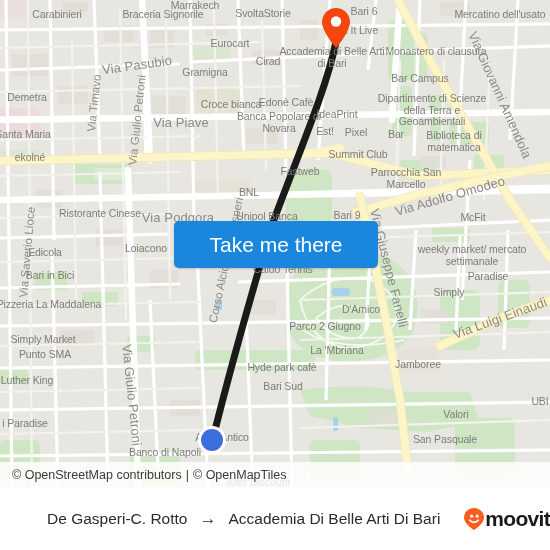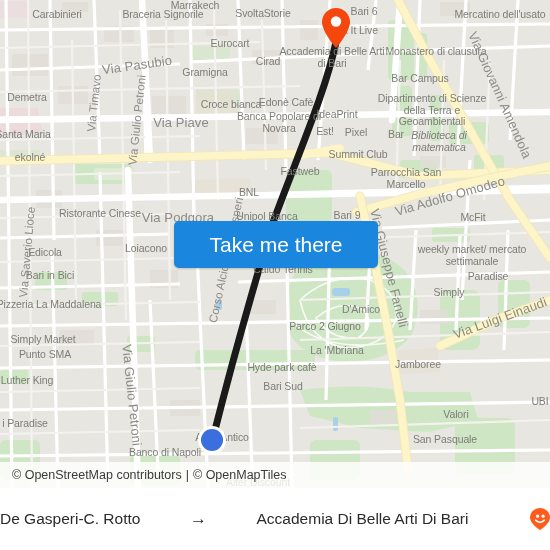--- a/index.html
+++ b/index.html
@@ -106,21 +106,21 @@
   .sep { margin: 0 4px; }
 
   
   #footer {
     position: absolute;
     left: 0; top: 488px;
     width: 550px; height: 62px;
     background: #ffffff;
     display: flex;
     align-items: center;
-    justify-content: space-between;
+    justify-content: flex-end;
     gap: 10px;
   }
   #footer .fname {
     font-size: 15.5px;
     color: #2b2b2b;
   }
   #footer .arrow {
     font-size: 17px;
     color: #2b2b2b;
     padding: 0 2px;
@@ -350,21 +350,21 @@
         <div class="lbl" style="left: 420px; top: 79px;">Bar Campus</div>
         <div class="lbl" style="left: 27px; top: 98px;">Demetra</div>
         <div class="lbl" style="left: 231px; top: 105px;">Croce bianca</div>
         <div class="lbl" style="left: 286px; top: 103px;">Edonè Cafè</div>
         <div class="lbl two" style="left: 432px; top: 110px;">Dipartimento di Scienze della Terra e Geoambientali</div>
         <div class="lbl two" style="left: 279px; top: 122px;">Banca Popolare di Novara</div>
         <div class="lbl" style="left: 337px; top: 115px;">IdeaPrint</div>
         <div class="lbl" style="left: 325px; top: 132px;">Est!</div>
         <div class="lbl" style="left: 356px; top: 133px;">Pixel</div>
         <div class="lbl" style="left: 396px; top: 135px; text-align: right;">Bar</div>
-        <div class="lbl two" style="left: 439px; top: 141px; font-style: italic;">Biblioteca di matematica</div>
+        <div class="lbl two" style="left: 454px; top: 141px;">Biblioteca di matematica</div>
         <div class="lbl" style="left: 23px; top: 135px;">Santa Maria</div>
         <div class="lbl" style="left: 30px; top: 158px;">ekolné</div>
         <div class="lbl" style="left: 358px; top: 155px;">Summit Club</div>
         <div class="lbl" style="left: 300px; top: 172px;">Fastweb</div>
         <div class="lbl two" style="left: 406px; top: 178px;">Parrocchia San Marcello</div>
         <div class="lbl" style="left: 100px; top: 214px;">Ristorante Cinese</div>
         <div class="lbl" style="left: 249px; top: 193px;">BNL</div>
         <div class="lbl" style="left: 267px; top: 217px;">Unipol Banca</div>
         <div class="lbl" style="left: 347px; top: 216px;">Bari 9</div>
         <div class="lbl" style="left: 473px; top: 218px;">McFit</div>
@@ -438,15 +438,16 @@
     <span class="fname">De Gasperi-C. Rotto</span>
     <span class="arrow">→</span>
     <span class="fname">Accademia Di Belle Arti Di Bari</span>
     <div id="brand">
       <svg width="20" height="22" viewBox="0 0 20 22">
         <path d="M10,0 C4.5,0 0,4.4 0,9.8 C0,16 10,22 10,22 C10,22 20,16 20,9.8 C20,4.4 15.5,0 10,0 Z" fill="#ff5b1a"></path>
         <path d="M6,8.2 a1.6,1.6 0 1,1 3.2,0 a1.6,1.6 0 1,1 -3.2,0 Z" fill="#ffffff"></path>
         <path d="M11.5,8.2 a1.6,1.6 0 1,1 3.2,0 a1.6,1.6 0 1,1 -3.2,0 Z" fill="#ffffff"></path>
         <path d="M5.6,12.2 Q10,16.4 14.4,12.2" stroke="#ffffff" stroke-width="1.6" fill="none" stroke-linecap="round"></path>
       </svg>
+      <span class="word">moovit</span>
     </div>
   </div>
 </div>
 
 </body></html>

